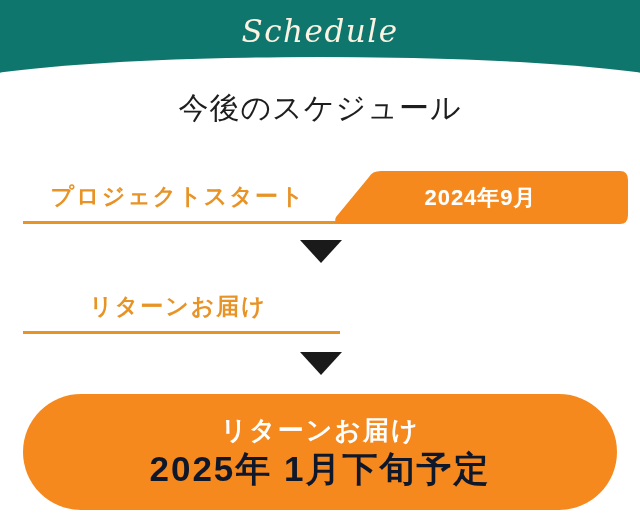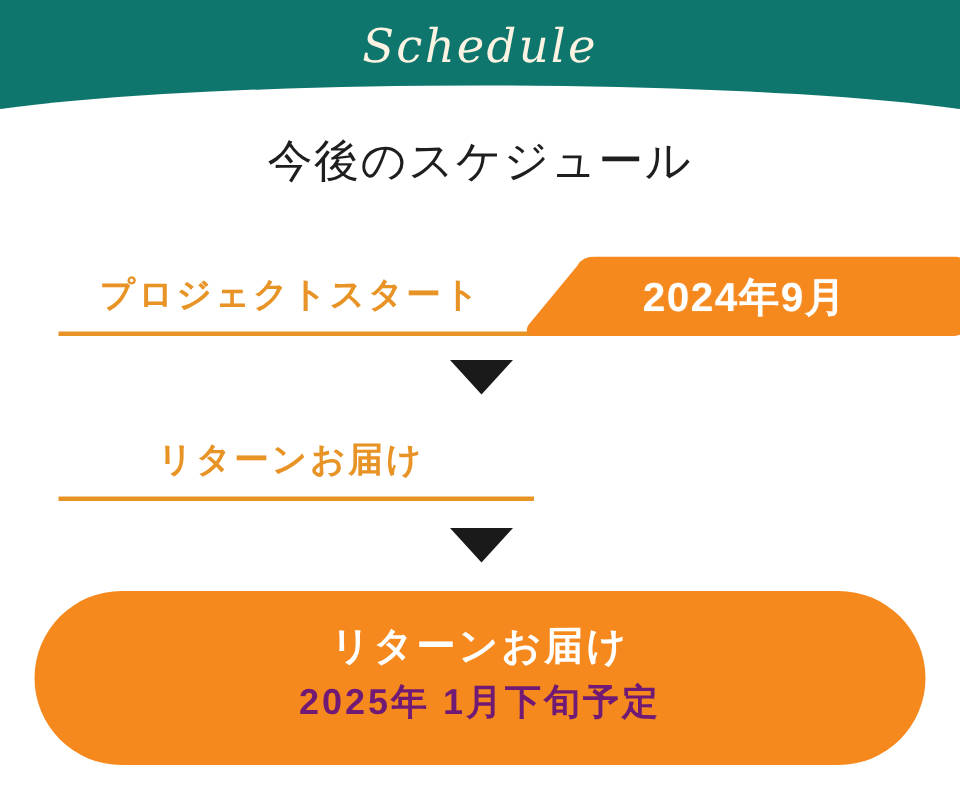--- a/index.html
+++ b/index.html
@@ -70,21 +70,21 @@
     font-weight: normal;
     font-size: 30px;
     line-height: 40px;
     letter-spacing: 1px;
     white-space: nowrap;
   }
 
   
   .row {
     position: absolute;
-    left: 16px;
+    left: 0;
     width: 544px;
     height: 58px;
   }
   .row-1 { top: 168px; }
   .row-2 { top: 278px; }
 
   .row-label {
     position: absolute;
     left: 23px;
     top: 6px;
@@ -123,21 +123,21 @@
     position: absolute;
     left: 0;
     top: 0;
     width: 295px;
     height: 53px;
     display: flex;
     align-items: center;
     justify-content: center;
     color: #FFFFFF;
     font-weight: bold;
-    font-size: 27px;
+    font-size: 22px;
     letter-spacing: 1px;
     white-space: nowrap;
     text-shadow: 0 0 1px rgba(255,255,255,0.35);
   }
 
   
   .arrow {
     position: absolute;
     left: 300px;
     width: 0;
@@ -165,23 +165,23 @@
   }
   .final-line-1 {
     color: #FFFFFF;
     font-weight: bold;
     font-size: 26px;
     letter-spacing: 2px;
     line-height: 34px;
     white-space: nowrap;
   }
   .final-line-2 {
-    color: #701a75;
-    font-weight: bold;
-    font-size: 24px;
+    color: #0f172a;
+    font-weight: bold;
+    font-size: 35px;
     letter-spacing: 2px;
     line-height: 44px;
     white-space: nowrap;
   }
 </style>
 </head>
 <body>
 
 <div id="page">
 

